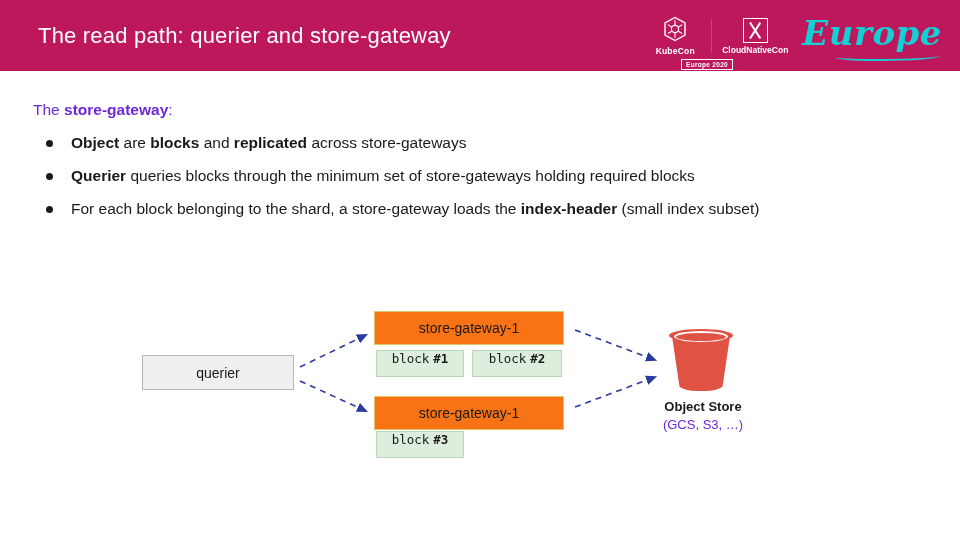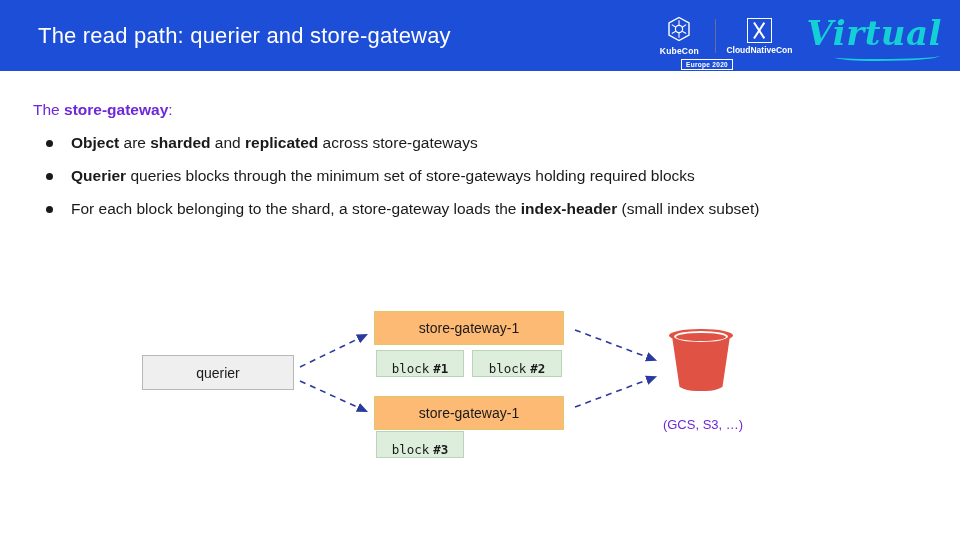--- a/index.html
+++ b/index.html
@@ -14,21 +14,21 @@
     position: relative;
     width: 960px; height: 540px;
     background: #ffffff;
   }
 
   
   .header {
     position: absolute;
     top: 0; left: 0;
     width: 960px; height: 71px;
-    background: #1d4ed8;
+    background: #be185d;
   }
   .header-accent {
     position: absolute;
     top: 71px; left: 0;
     width: 960px; height: 5px;
     background: #ffffff;
   }
   .header-title {
     position: absolute;
     left: 38px; top: 23px;
@@ -176,37 +176,37 @@
     border: 1px solid #b7b7b7;
     display: flex;
     align-items: center;
     justify-content: center;
     font-size: 14px;
     color: #1a1a1a;
   }
   .sg-box {
     position: absolute;
     width: 190px; height: 34px;
-    background: #fdba74;
+    background: #f97316;
     border: 1px solid #e0c76a;
     display: flex;
     align-items: center;
     justify-content: center;
     font-size: 14px;
     color: #1a1a1a;
   }
   .sg1 { left: 374px; top: 26px; }
   .sg2 { left: 374px; top: 111px; }
   .block-box {
     position: absolute;
     height: 27px;
     background: #ddeedd;
     border: 1px solid #b9d4b9;
     display: flex;
-    align-items: flex-end;
+    align-items: flex-start;
     justify-content: center;
     font-family: "DejaVu Sans Mono", monospace;
     font-size: 12.5px;
     color: #1a1a1a;
     gap: 4px;
   }
   .block-box b { font-weight: bold; }
   .blk1 { left: 376px; top: 65px; width: 88px; }
   .blk2 { left: 472px; top: 65px; width: 90px; }
   .blk3 { left: 376px; top: 146px; width: 88px; }
@@ -296,36 +296,36 @@
         <div class="kubecon-word">KubeCon</div>
       </div>
 
       <div class="divider-v"></div>
 
       <div class="cncon-logo">
         <div class="cn-mark"></div>
         <div class="cncon-word">CloudNativeCon</div>
       </div>
 
-      <div class="virtual-word">Virtual</div>
+      <div class="virtual-word">Europe</div>
     </div>
 
     <div class="europe-badge" style="left:681px;">Europe 2020</div>
     <div class="virtual-underline"></div>
   </div>
   <div class="header-accent"></div>
 
   <div class="intro">
     <span>The </span><b>store-gateway</b><span>:</span>
   </div>
 
   <div class="bullets">
     <div class="bullet">
       <span class="dot"></span>
-      <span class="txt"><b>Object</b><span> are </span><b>sharded</b><span> and </span><b>replicated</b><span> across store-gateways</span></span>
+      <span class="txt"><b>Object</b><span> are </span><b>blocks</b><span> and </span><b>replicated</b><span> across store-gateways</span></span>
     </div>
     <div class="bullet">
       <span class="dot"></span>
       <span class="txt"><b>Querier</b><span> queries blocks through the minimum set of store-gateways holding required blocks</span></span>
     </div>
     <div class="bullet">
       <span class="dot"></span>
       <span class="txt"><span>For each block belonging to the shard, a store-gateway loads the </span><b>index-header</b><span> (small index subset)</span></span>
     </div>
   </div>
@@ -361,16 +361,17 @@
       <span>block </span>
         <b>#3</b>
     </div>
 
     <div class="bucket">
       <div class="bucket-body"></div>
       <div class="bucket-lid"></div>
       <div class="bucket-inner"></div>
       <div class="bucket-inner2"></div>
     </div>
+    <div class="obj-label">Object Store</div>
     <div class="obj-sub">(GCS, S3, …)</div>
   </div>
 
 </div>
 
 </body></html>

